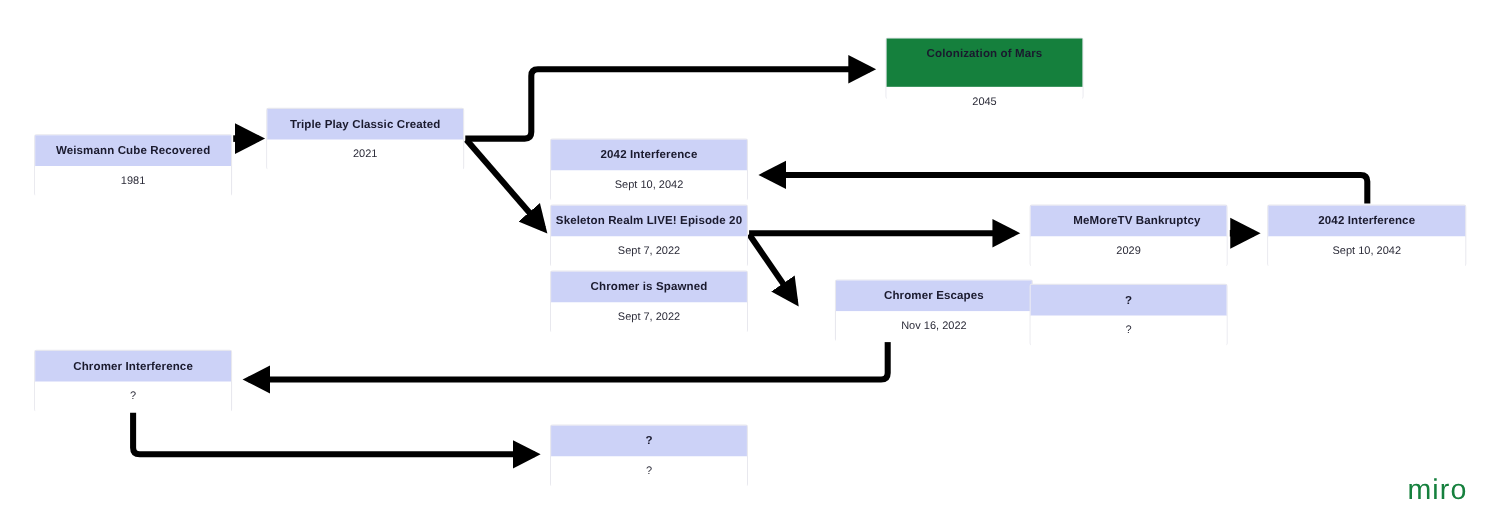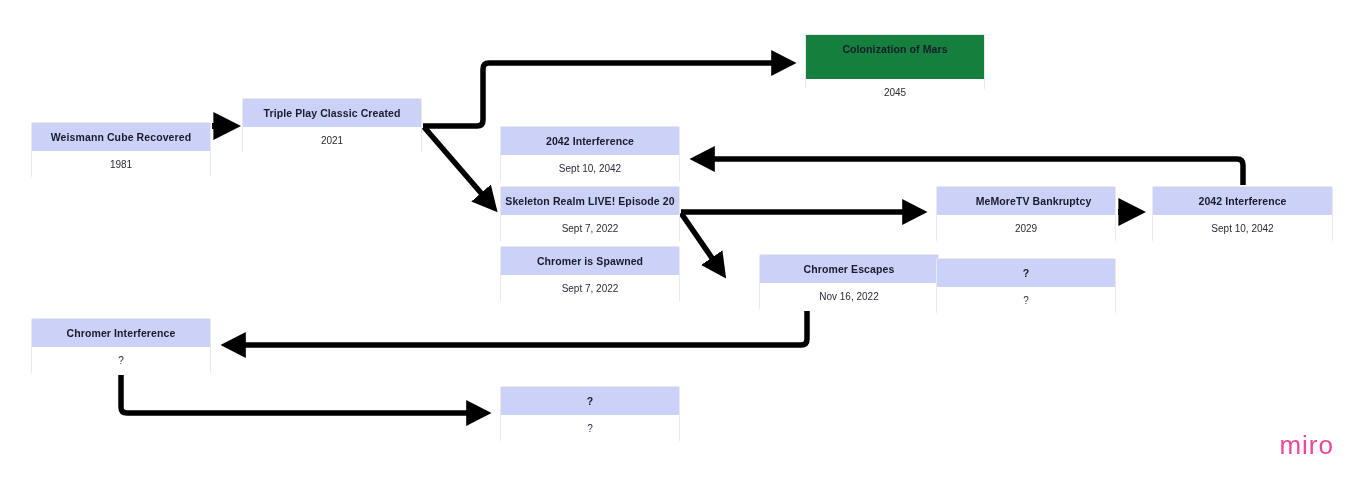--- a/index.html
+++ b/index.html
@@ -59,21 +59,21 @@
     width: 1358px;
     height: 483px;
     z-index: 1;
     pointer-events: none;
   }
   #watermark {
     position: absolute;
     right: 24px;
     bottom: 22px;
     font-size: 26px;
-    color: #ec4899;
+    color: #15803d;
     font-family: "Liberation Sans", sans-serif;
     letter-spacing: 1px;
     z-index: 3;
     user-select: none;
   }
 </style>
 </head>
 <body style="background: rgb(255, 255, 255);">
 
 <div id="canvas">

